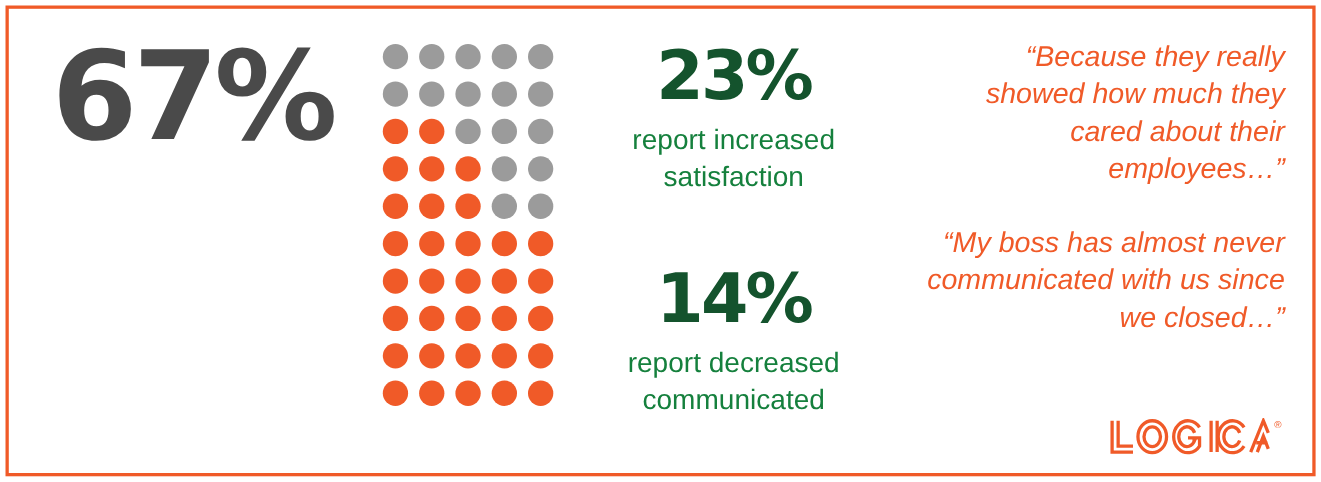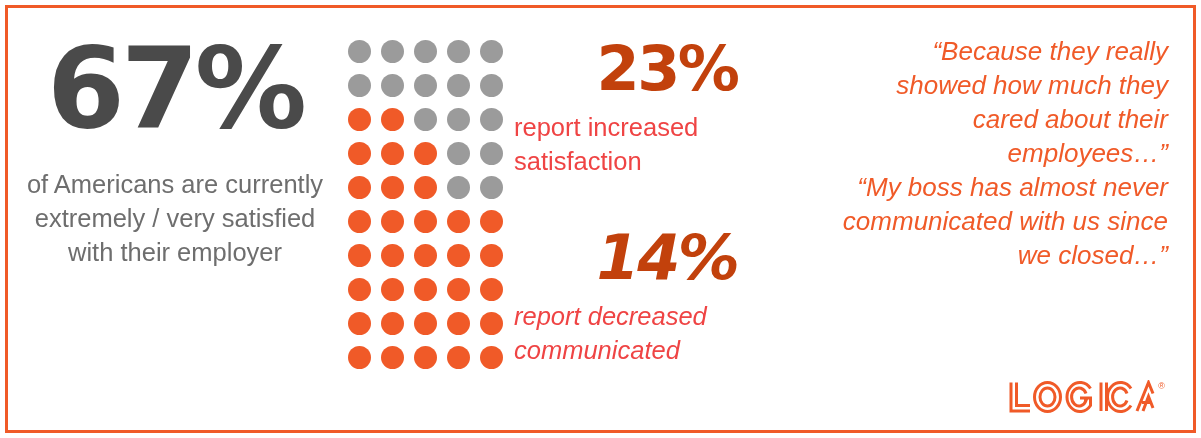--- a/index.html
+++ b/index.html
@@ -110,38 +110,37 @@
     flex-direction: column;
     align-items: center;
     justify-content: flex-start;
     padding-top: 18px;
   }
   .sub-stat {
     text-align: center;
     width: 100%;
   }
   .sub-stat + .sub-stat {
-    margin-top: 46px;
-    font-style: italic;
+    margin-top: 60px;
   }
   .sub-number {
     font-family: "DejaVu Sans", sans-serif;
     font-weight: bold;
     font-size: 62px;
     line-height: 1.05;
     letter-spacing: -2.5px;
-    color: #c2410c;
+    color: #14532d;
   }
   .sub-caption {
     margin-top: 10px;
     font-family: "Liberation Sans", sans-serif;
     font-size: 25.5px;
     line-height: 1.33;
-    color: #ef4444;
-    text-align: left;
+    color: #15803d;
+    text-align: center;
   }
 
   
   .col-quotes {
     flex: 1 1 auto;
     display: flex;
     flex-direction: column;
     align-items: flex-start;
     justify-content: flex-start;
     padding-top: 16px;
@@ -151,20 +150,21 @@
   .quote {
     font-family: "Liberation Sans", sans-serif;
     font-style: italic;
     font-size: 26px;
     line-height: 1.31;
     color: #f05a28;
     max-width: 330px;
     text-align: right;
   }
   .quote + .quote {
+    margin-top: 33px;
   }
 
   .logo-wrap {
     position: absolute;
     right: 22px;
     bottom: 14px;
     display: flex;
     align-items: flex-start;
   }
   .logo-mark {
@@ -183,21 +183,20 @@
 <body>
 
 <div id="infographic">
 
   <div class="frame"></div>
 
   <div class="content">
 
     <div class="col-main-stat">
       <div class="big-number">67%</div>
-      <div class="main-caption">of Americans are currently extremely / very satisfied with their employer</div>
     </div>
 
     <div class="col-dots">
       <div class="dot-grid" id="dot-grid">
           <div class="dot"></div>
           <div class="dot"></div>
           <div class="dot"></div>
           <div class="dot"></div>
           <div class="dot"></div>
           <div class="dot"></div>

